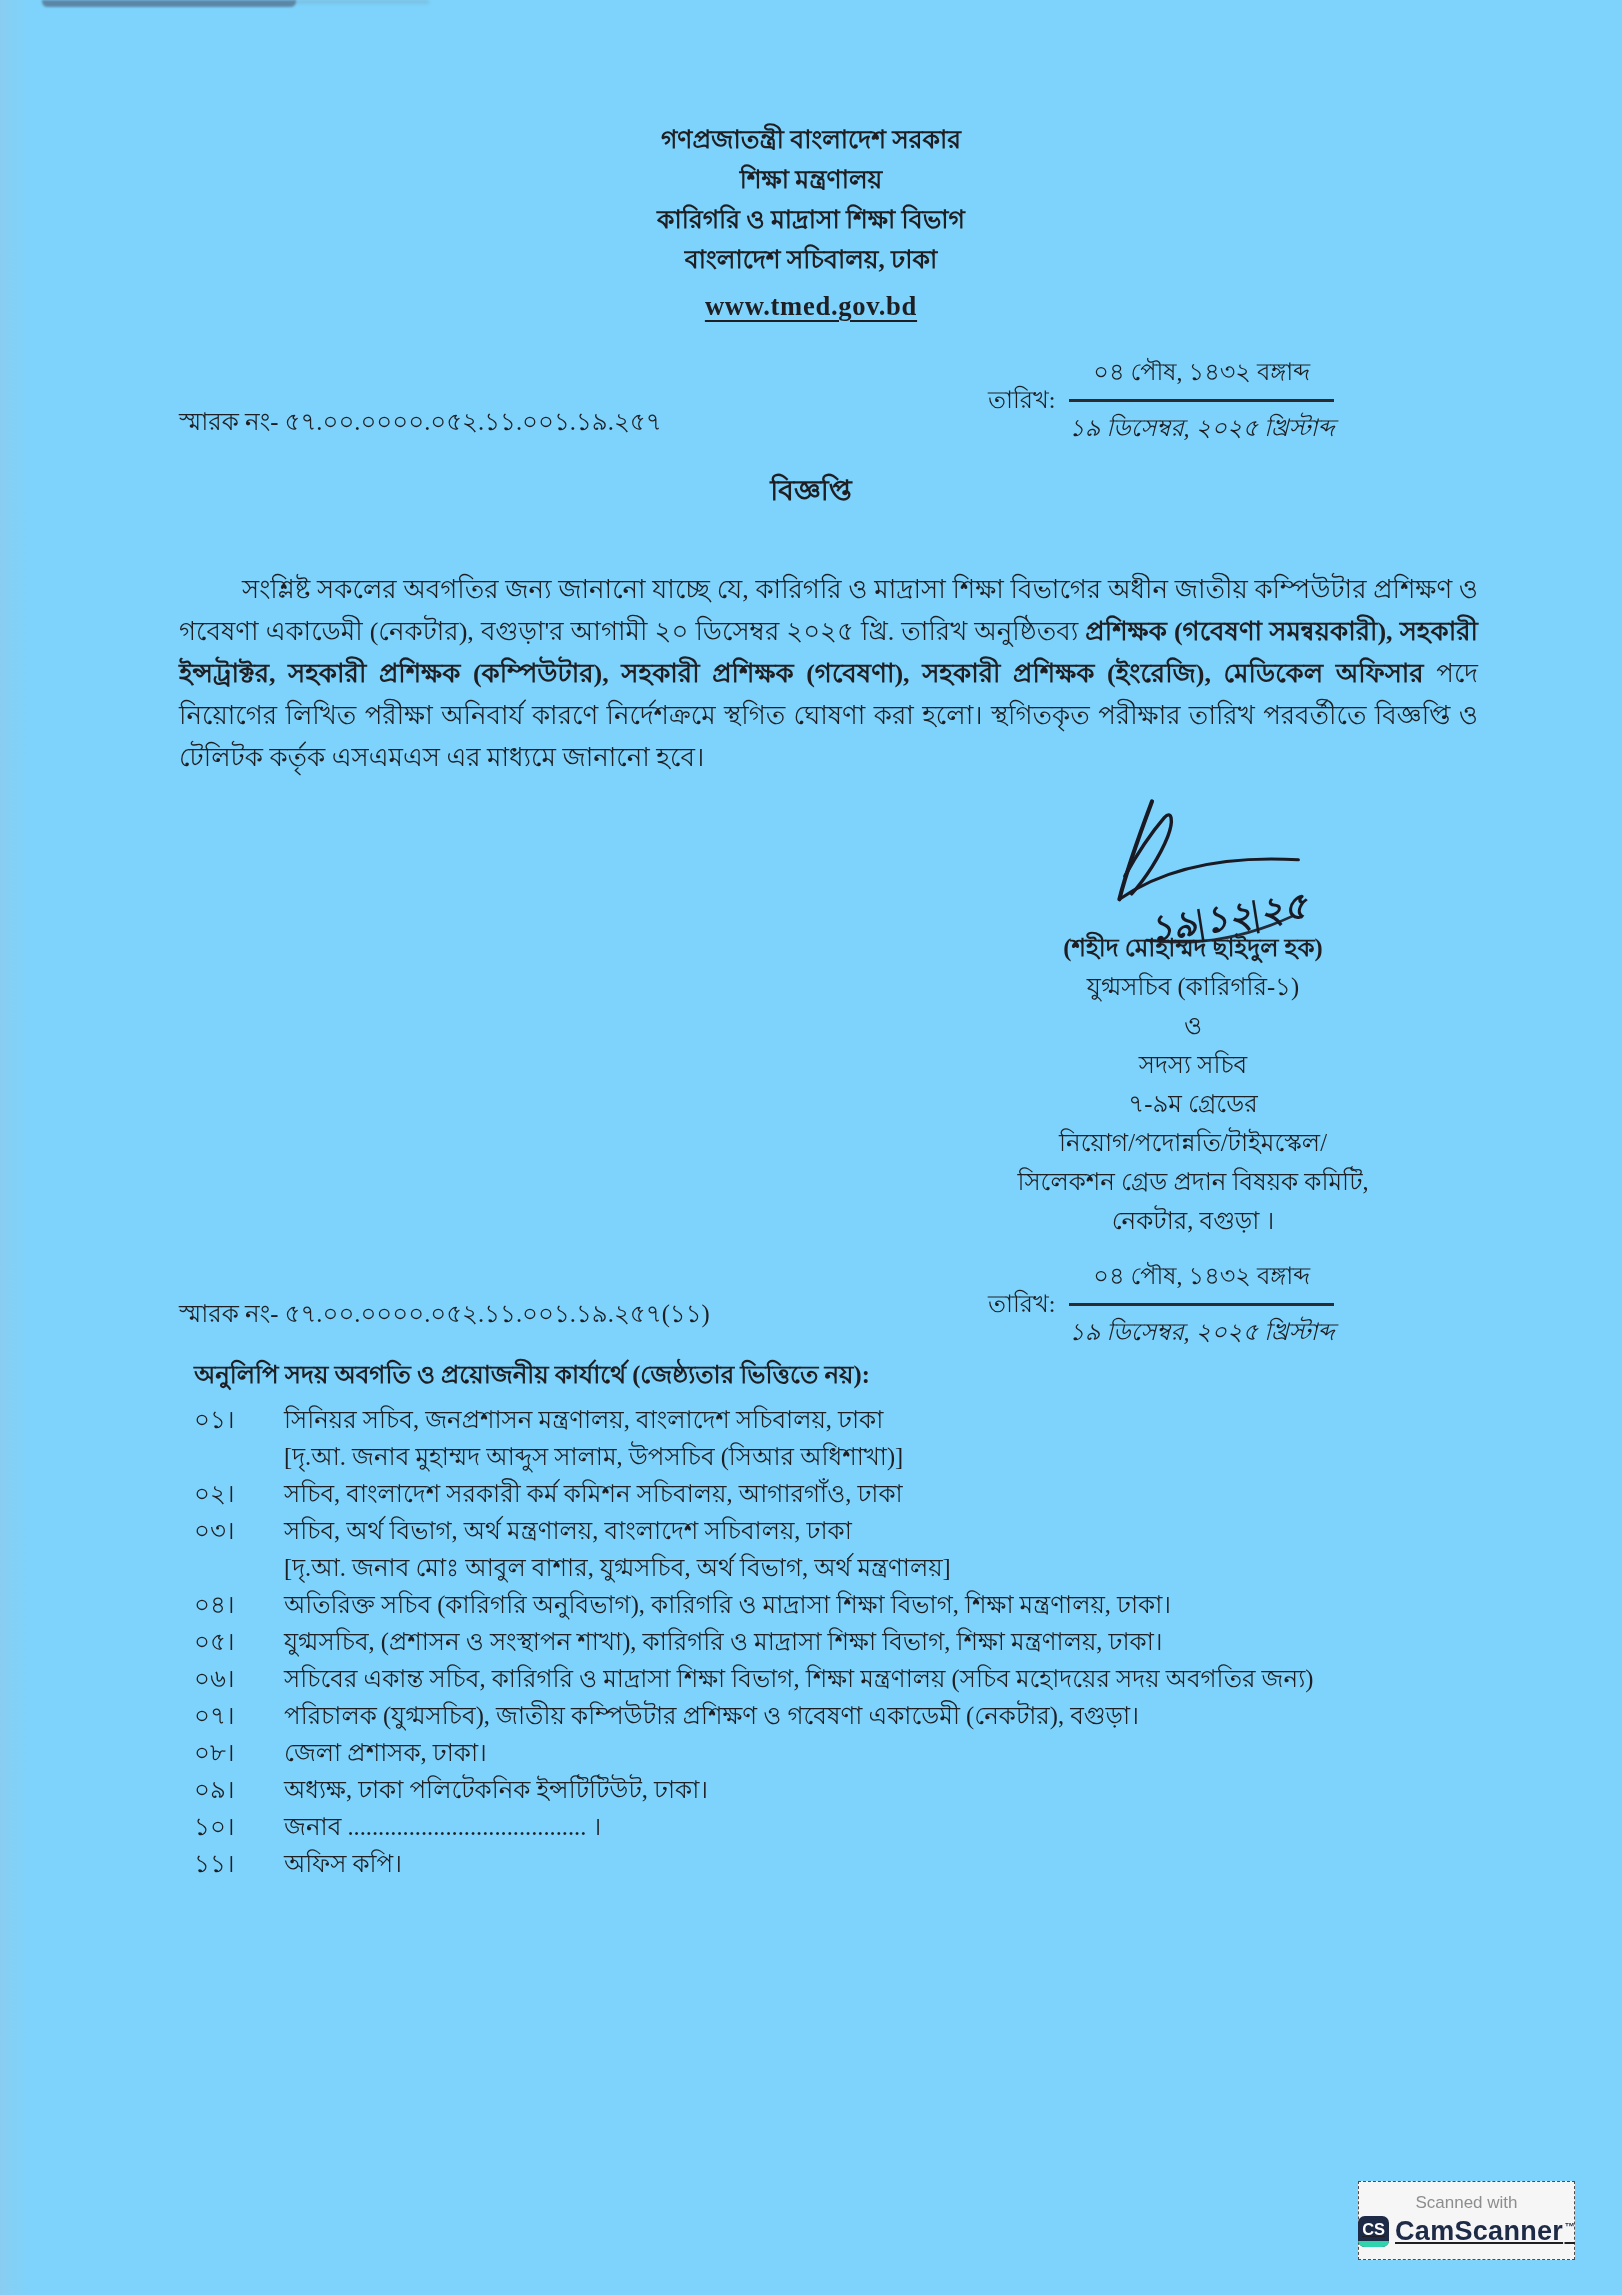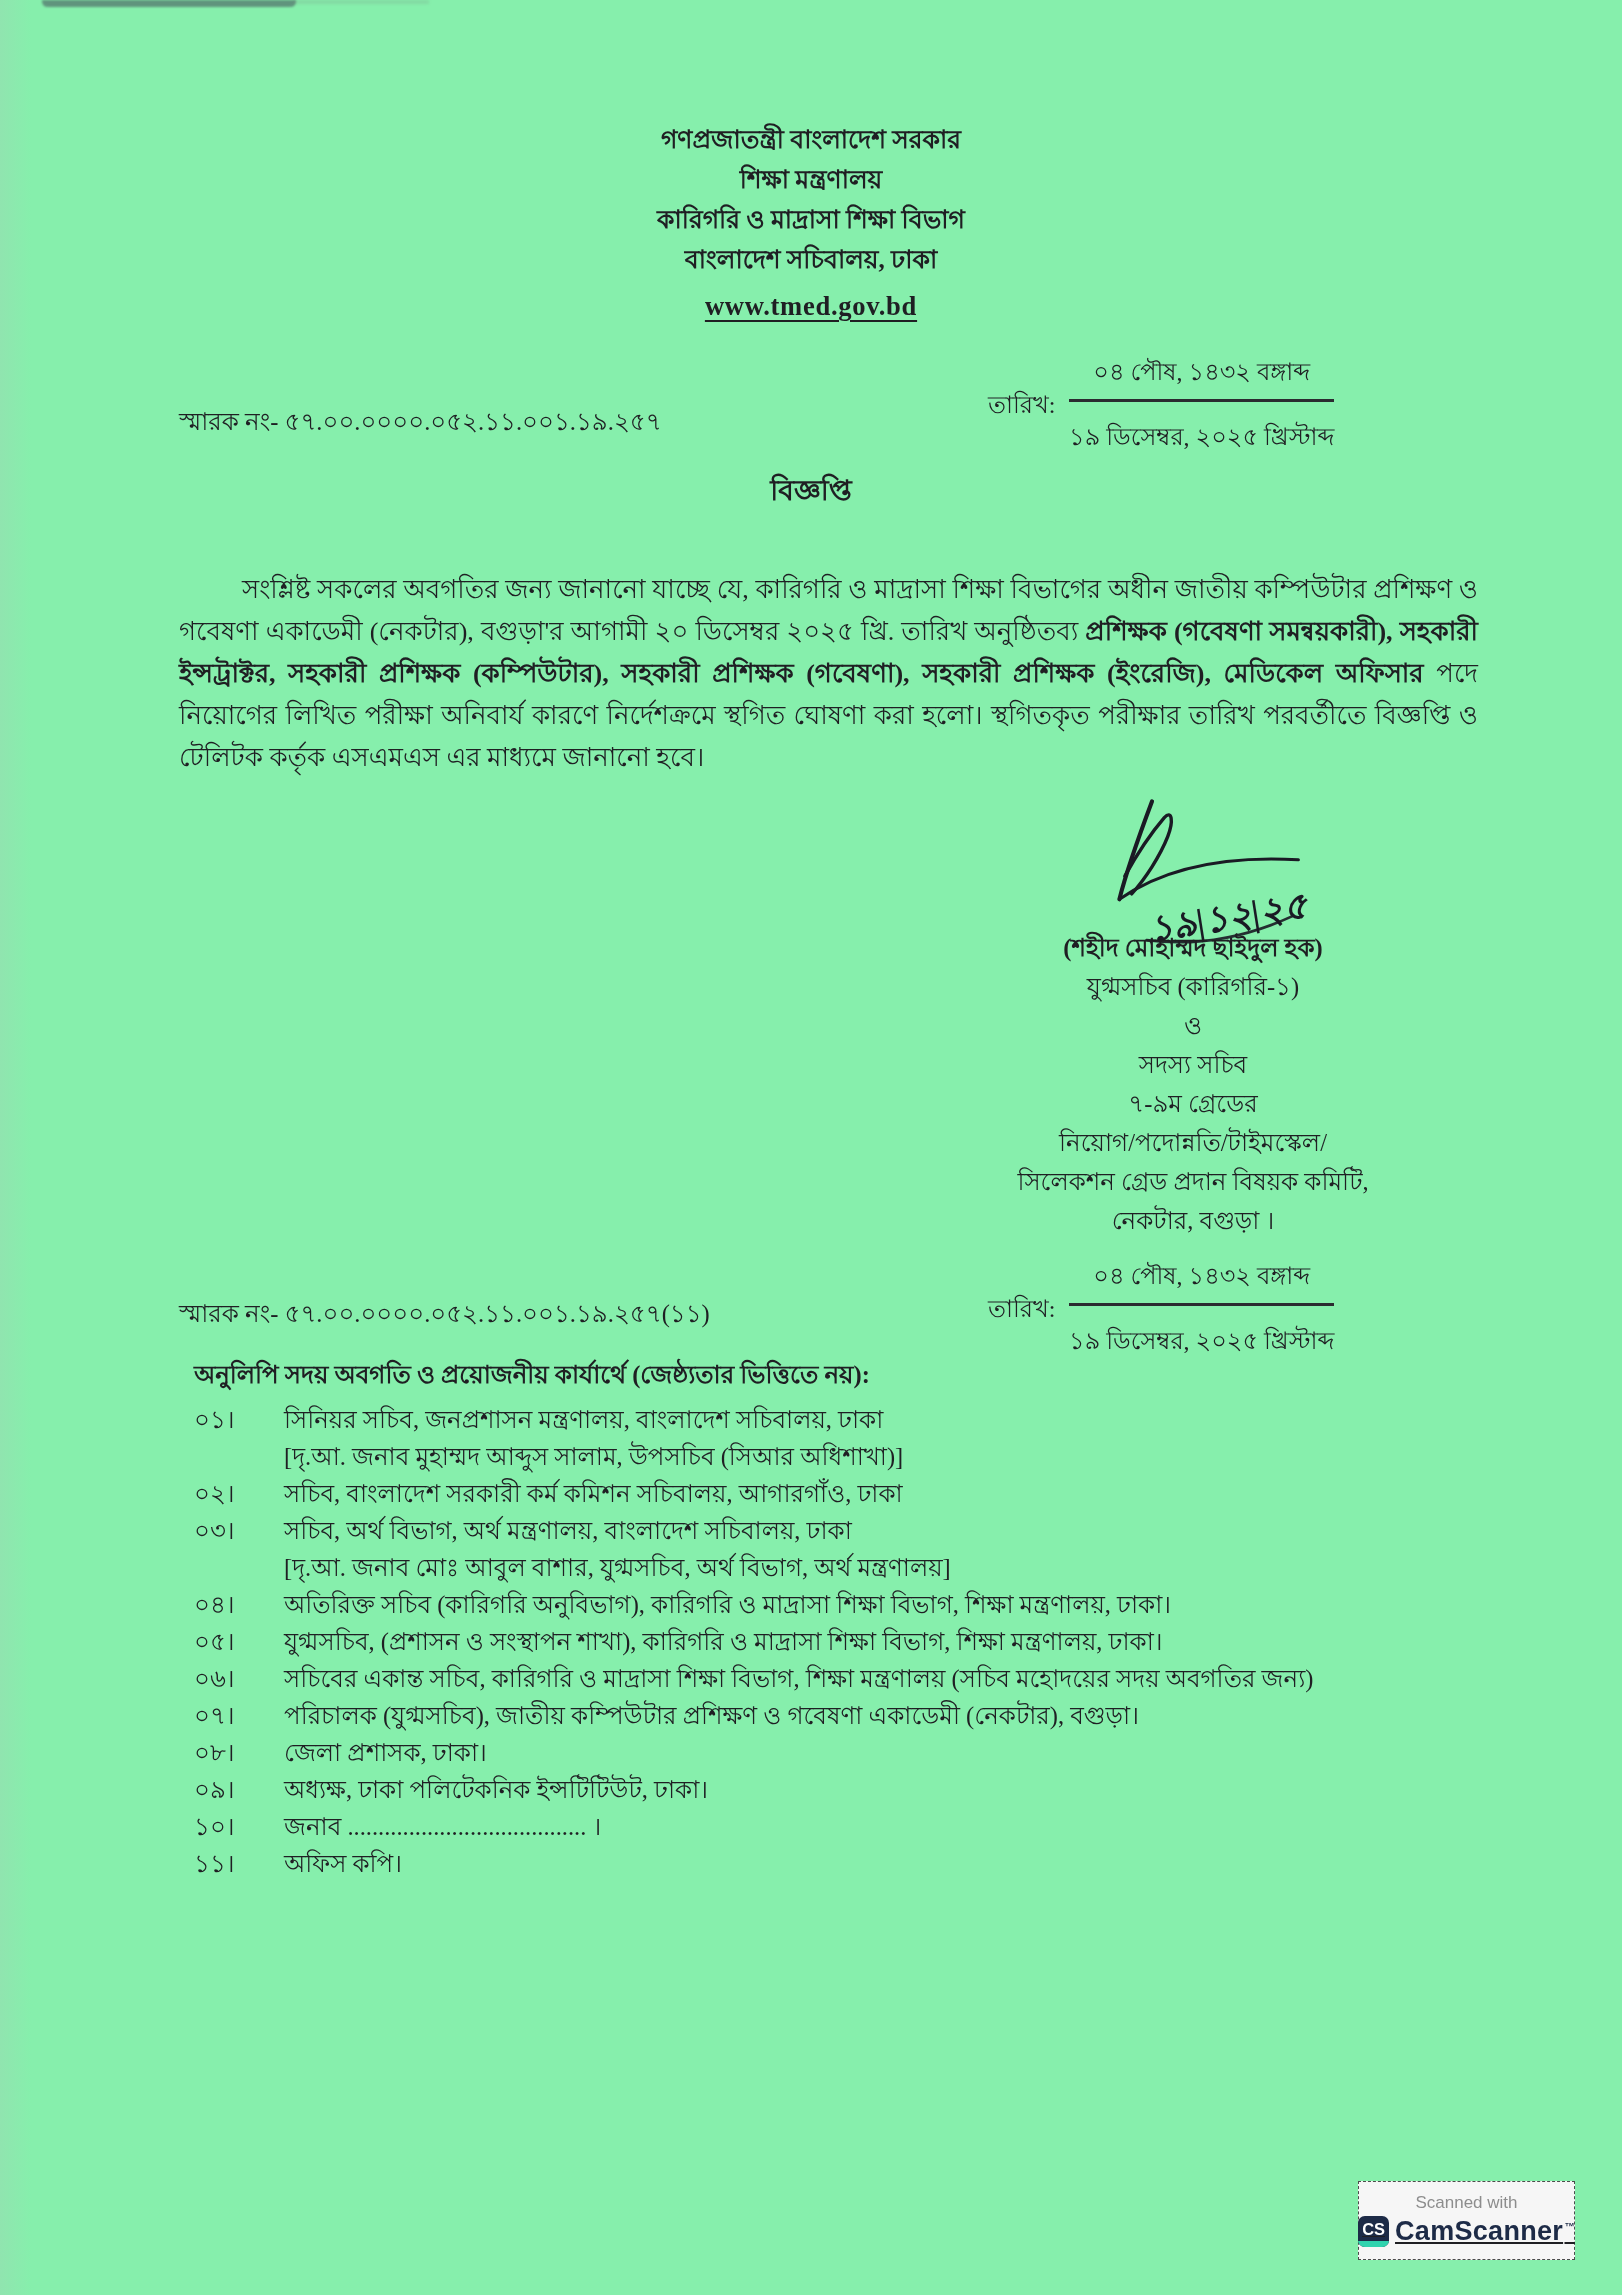--- a/index.html
+++ b/index.html
@@ -1,19 +1,19 @@
 <!DOCTYPE html>
 <html lang="bn" style="font-size:11px"><head>
 <meta charset="utf-8">
 <style>
   html,body{margin:0;padding:0;background:#e9e9e9;}
   .page{
     position:relative;
     width:1622px;height:2295px;
-    background:#86efac;
+    background:#7dd3fc;
     overflow:hidden;
     font-family:"Liberation Serif","DejaVu Serif",serif;
     color:#1f1f23;
   }
   
   .smudge-top{position:absolute;left:42px;top:0;width:254px;height:6.8px;
     background:#3c3c50;opacity:.5;border-radius:0 0 5.5px 5.5px;filter:blur(1px);}
   .smudge-top2{position:absolute;left:293px;top:0;width:136px;height:4.1px;
     background:#777;opacity:.18;filter:blur(1.4px);}
   .edge-shade{position:absolute;left:0;top:0;width:31px;height:100%;
@@ -24,21 +24,21 @@
     font-size:25px;line-height:40px;font-weight:600;}
   .letterhead .site{font-weight:700;font-size:26.6px;text-decoration:underline;
     text-underline-offset:4.8px;letter-spacing:0.7px;margin-top:6px;}
 
   
   .memo1{position:absolute;left:179px;top:403px;font-size:24.5px;}
   .memo2{position:absolute;left:179px;top:1295px;font-size:24.5px;}
   .date-row{position:absolute;display:flex;align-items:center;gap:13.6px;font-size:24px;}
   .date-row .fraction{text-align:center;}
   .date-row .fraction .top{display:block;padding:0 17.7px 6.1px 17.7px;border-bottom:3.4px solid #2b2b30;text-align:center;}
-  .date-row .fraction .bottom{display:block;padding-top:16px;}
+  .date-row .fraction .bottom{display:block;padding-top:7px;font-style:italic;}
   .date1{left:988px;top:353px;}
   .date2{left:988px;top:1257px;}
 
   
   .notice-title{position:absolute;left:0;top:469px;width:100%;text-align:center;
     font-size:28px;font-weight:700;}
   .notice-body{position:absolute;left:179px;top:543px;width:1299px;
     font-size:26px;line-height:42px;text-align:justify;text-indent:63px;}
   .notice-body .b{font-weight:700;}
 

